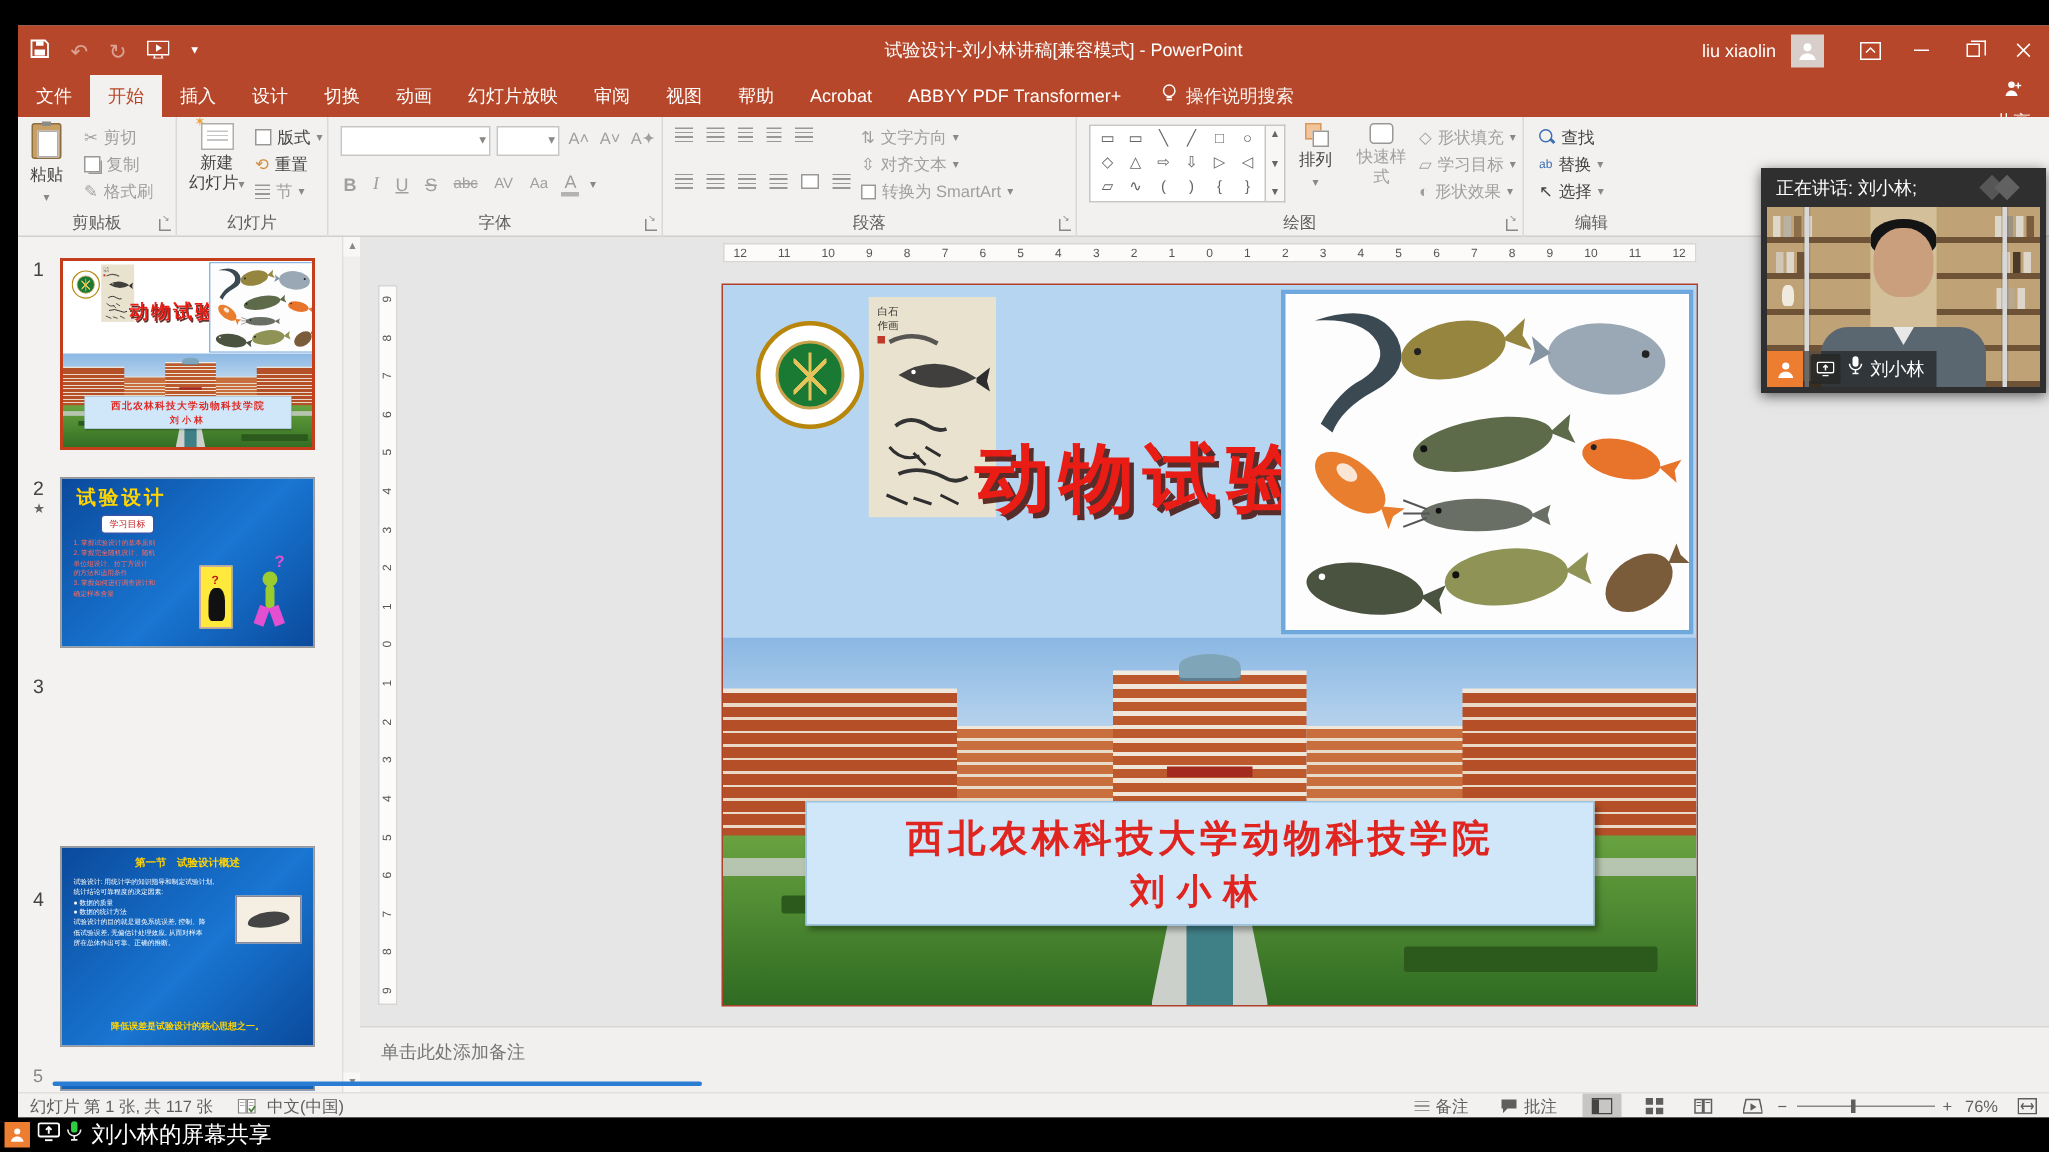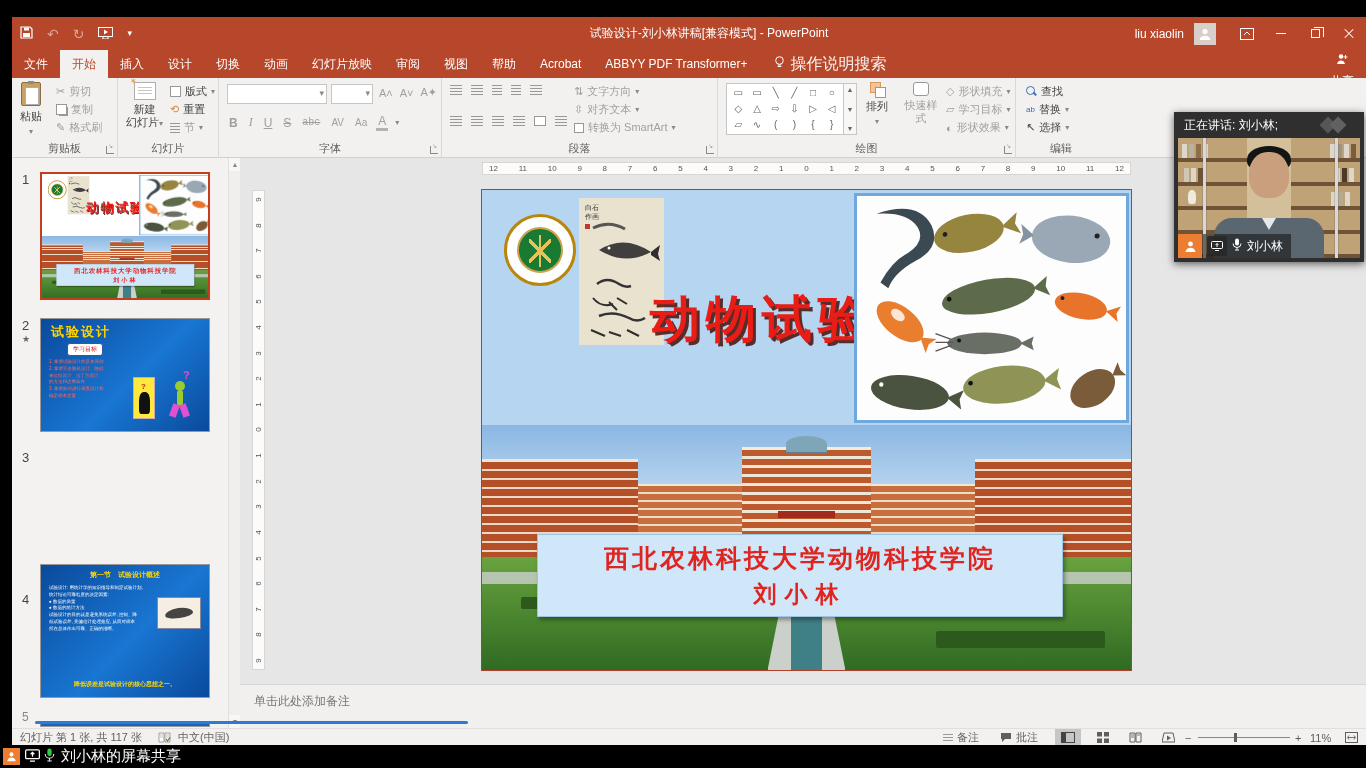--- a/index.html
+++ b/index.html
@@ -24,21 +24,21 @@
   .restore-glyph { width:9px; height:9px; border:1px solid #fff; position:relative; }
   .restore-glyph::before { content:""; position:absolute; left:2px; top:-3px; width:9px; height:9px; border:1px solid #fff; border-bottom:none; border-left:none; }
   .close-glyph { position:relative; width:10px; height:10px; }
   .close-glyph::before,.close-glyph::after { content:""; position:absolute; left:-1px; top:4px; width:12px; height:1px; background:#fff; }
   .close-glyph::before { transform:rotate(45deg); } .close-glyph::after { transform:rotate(-45deg); }
 
   
   .tabrow { position:absolute; left:0; top:33px; width:100%; height:28px; background:#B7472A; display:flex; align-items:stretch; }
   .tab { color:#fff; font-size:12px; padding:0 12px; display:flex; align-items:center; white-space:nowrap; }
   .tab.selected { background:#f3f1f0; color:#B7472A; }
-  .tellme { display:flex; align-items:center; gap:6px; color:rgba(255,255,255,.92); font-size:16px; padding:0 14px; }
+  .tellme { display:flex; align-items:center; gap:6px; color:rgba(255,255,255,.92); font-size:12px; padding:0 14px; }
   .share-btn { position:absolute; right:12px; top:36px; height:28px; display:flex; align-items:center; gap:5px; color:#fff; font-size:12px;flex-direction:column; }
 
   
   .ribbon { position:absolute; left:0; top:61px; width:100%; height:80px; background:#f3f1f0; border-bottom:1px solid #d2d0ce; }
   .rgroup { position:absolute; top:0; height:80px; border-right:1px solid #dbd9d7; }
   .glabel { position:absolute; bottom:2px; left:0; right:0; text-align:center; font-size:11px; color:#605e5c; }
   .dlg { position:absolute; right:3px; bottom:4px; width:8px; height:8px; border-left:1px solid #8a8886; border-bottom:1px solid #8a8886; }
   .dlg::after { content:"↘"; position:absolute; left:1px; top:-4px; font-size:6px; color:#8a8886; }
   .bigbtn { position:absolute; top:4px; display:flex; flex-direction:column; align-items:center; gap:3px; font-size:11px; color:#444; }
   .smallrow { position:absolute; display:flex; align-items:center; gap:4px; font-size:11px; color:#444; white-space:nowrap; }
@@ -309,21 +309,21 @@
         <div class="smallrow dim" style="left:160px;top:8px;gap:7px;">
           <span>A˄</span>
           <span>A˅</span>
           <span>A✦</span>
         </div>
         <div class="smallrow" style="left:8px;top:36px;gap:7px;">
           <span class="fbtn" style="font-weight:bold;">B</span>
           <span class="fbtn" style="font-style:italic;font-family:'Liberation Serif',serif;">I</span>
           <span class="fbtn" style="text-decoration:underline;">U</span>
           <span class="fbtn" style="text-decoration:line-through;">S</span>
-          <span class="fbtn" style="text-decoration:line-through;font-size:10px;font-family:Liberation Mono, monospace;">abc</span>
+          <span class="fbtn" style="text-decoration:line-through;font-size:10px;">abc</span>
           <span class="fbtn" style="font-size:10px;">AV</span>
           <span class="fbtn" style="font-size:10px;">Aa</span>
           <span class="fbtn" style="border-bottom:3px solid #b5b3b1;">A</span>
           <span class="caret">▾</span>
         </div>
         <div class="glabel">字体</div>
         <div class="dlg"></div>
       </div>
 
       <div class="rgroup" style="left:430px;width:276px;">
@@ -789,21 +789,21 @@
         <svg width="13" height="11" viewBox="0 0 13 11">
             <path d="M2 1h9l2 9H0z" fill="none" stroke="#605e5c"></path>
             <path d="M5 3.5l4 2.5-4 2.5z" fill="#605e5c"></path>
           </svg>
       </div>
 
       <div class="sb-item" style="left:1173px;">−</div>
       <div class="zoom-track" style="left:1186px;"></div>
       <div class="zoom-thumb" style="left:1222px;"></div>
       <div class="sb-item" style="left:1283px;">+</div>
-      <div class="sb-item" style="left:1298px;">11%</div>
+      <div class="sb-item" style="left:1298px;">76%</div>
       <div class="sb-item" style="left:1333px;">
         <svg width="13" height="11" viewBox="0 0 13 11">
             <rect x="0.5" y="0.5" width="12" height="10" fill="none" stroke="#605e5c"></rect>
             <path d="M3 5.5h7M4 3.5l-1.5 2L4 7.5M9 3.5l1.5 2L9 7.5" stroke="#605e5c" fill="none" stroke-width="0.9"></path>
           </svg>
       </div>
     </div>
   </div>
 
   <div class="video-overlay">

